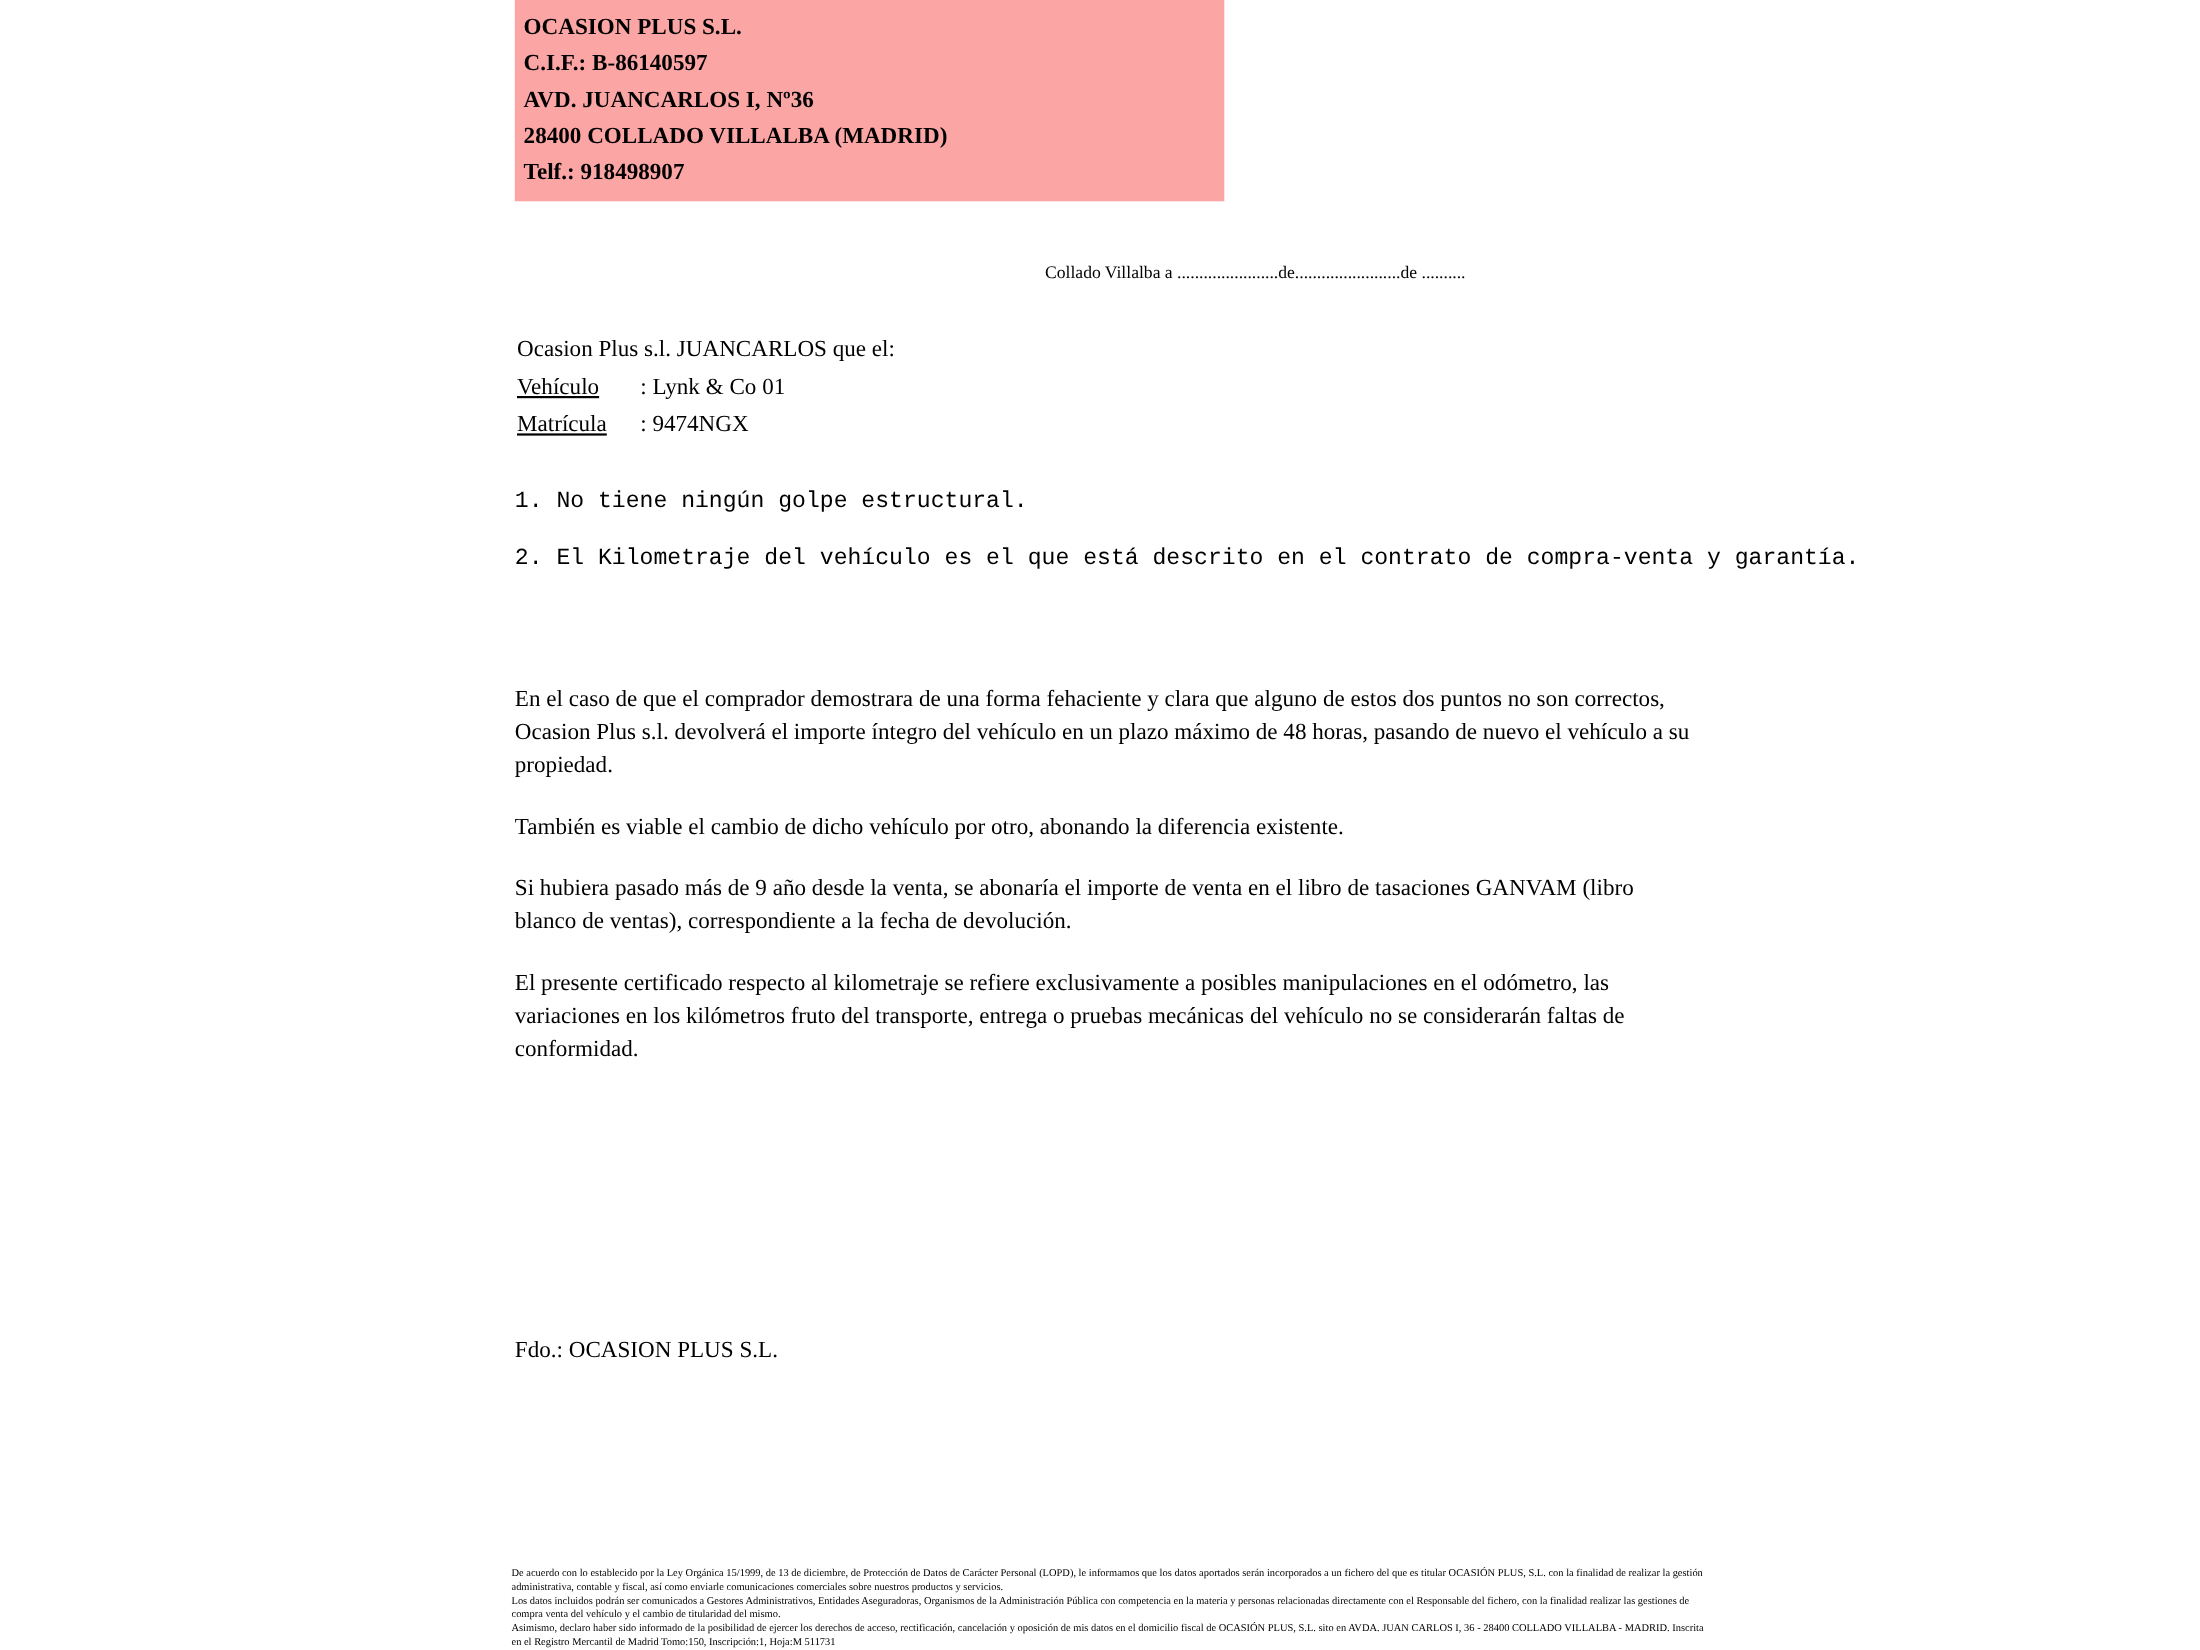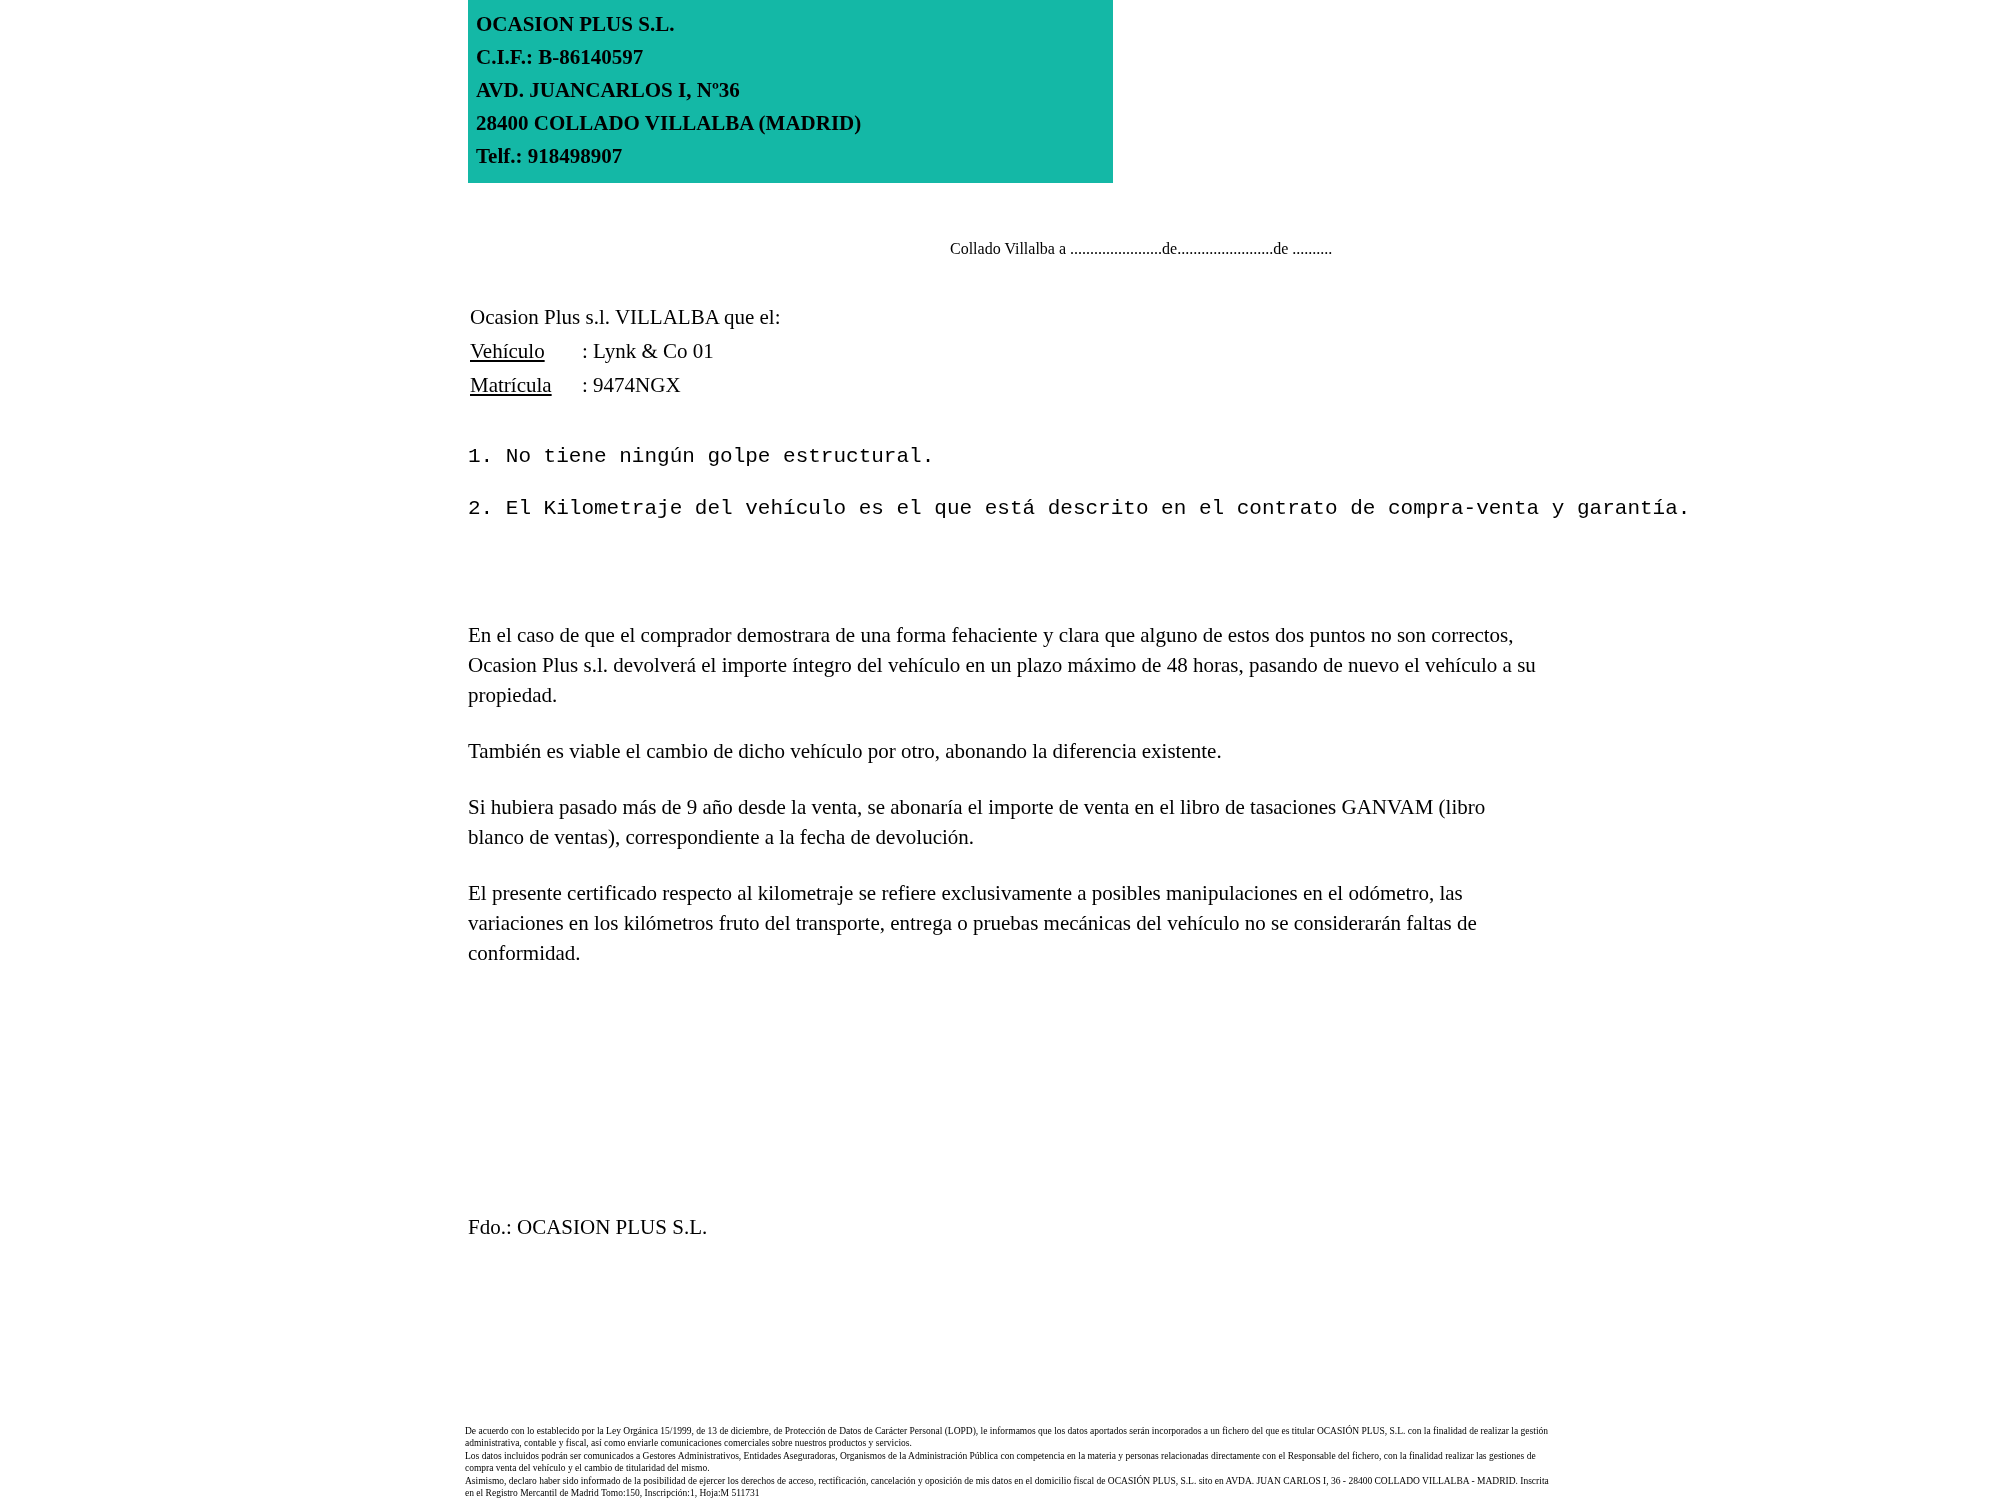--- a/index.html
+++ b/index.html
@@ -23,21 +23,21 @@
     height: 1500px;
   }
 
   
   .header-box {
     position: absolute;
     left: 468px;
     top: 0px;
     width: 645px;
     padding: 8px 0 10px 0;
-    background: #14b8a6;
+    background: #fca5a5;
   }
   .header-box .line {
     font-weight: bold;
     font-size: 21px;
     line-height: 33px;
     padding-left: 8px;
     white-space: nowrap;
   }
 
   
@@ -118,21 +118,21 @@
     <div class="line">OCASION PLUS S.L.</div>
     <div class="line">C.I.F.: B-86140597</div>
     <div class="line">AVD. JUANCARLOS I, Nº36</div>
     <div class="line">28400 COLLADO VILLALBA (MADRID)</div>
     <div class="line">Telf.: 918498907</div>
   </div>
 
   <div class="date-line">Collado Villalba a .......................de........................de ..........</div>
 
   <div class="certifica">
-    <div class="row">Ocasion Plus s.l. VILLALBA que el:</div>
+    <div class="row">Ocasion Plus s.l. JUANCARLOS que el:</div>
     <div class="row">
       <span class="lbl-underline">Vehículo</span><span>: Lynk &amp; Co 01</span>
     </div>
     <div class="row">
       <span class="lbl-underline">Matrícula</span><span>: 9474NGX</span>
     </div>
   </div>
 
   <div class="points">
     <div class="pt">1. No tiene ningún golpe estructural.</div>

